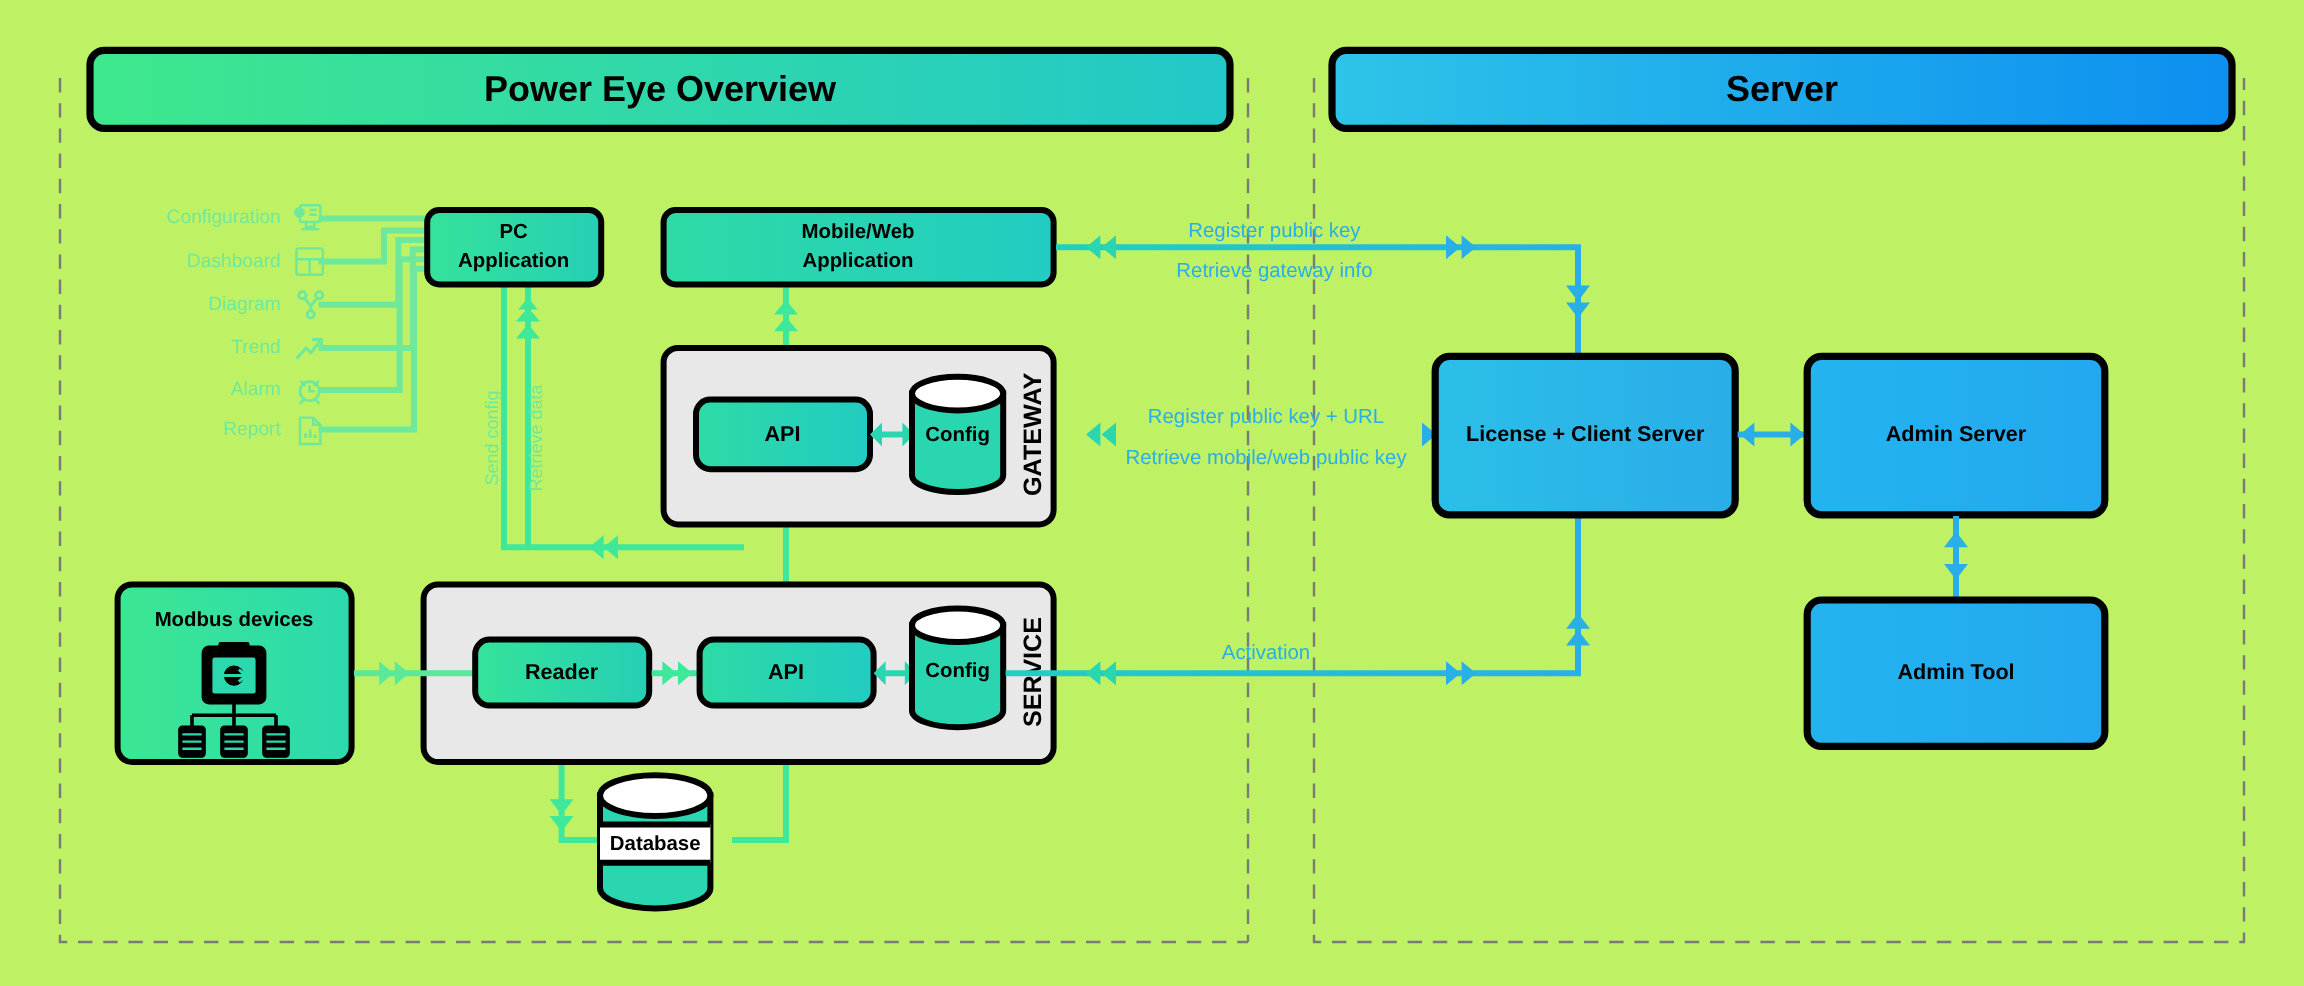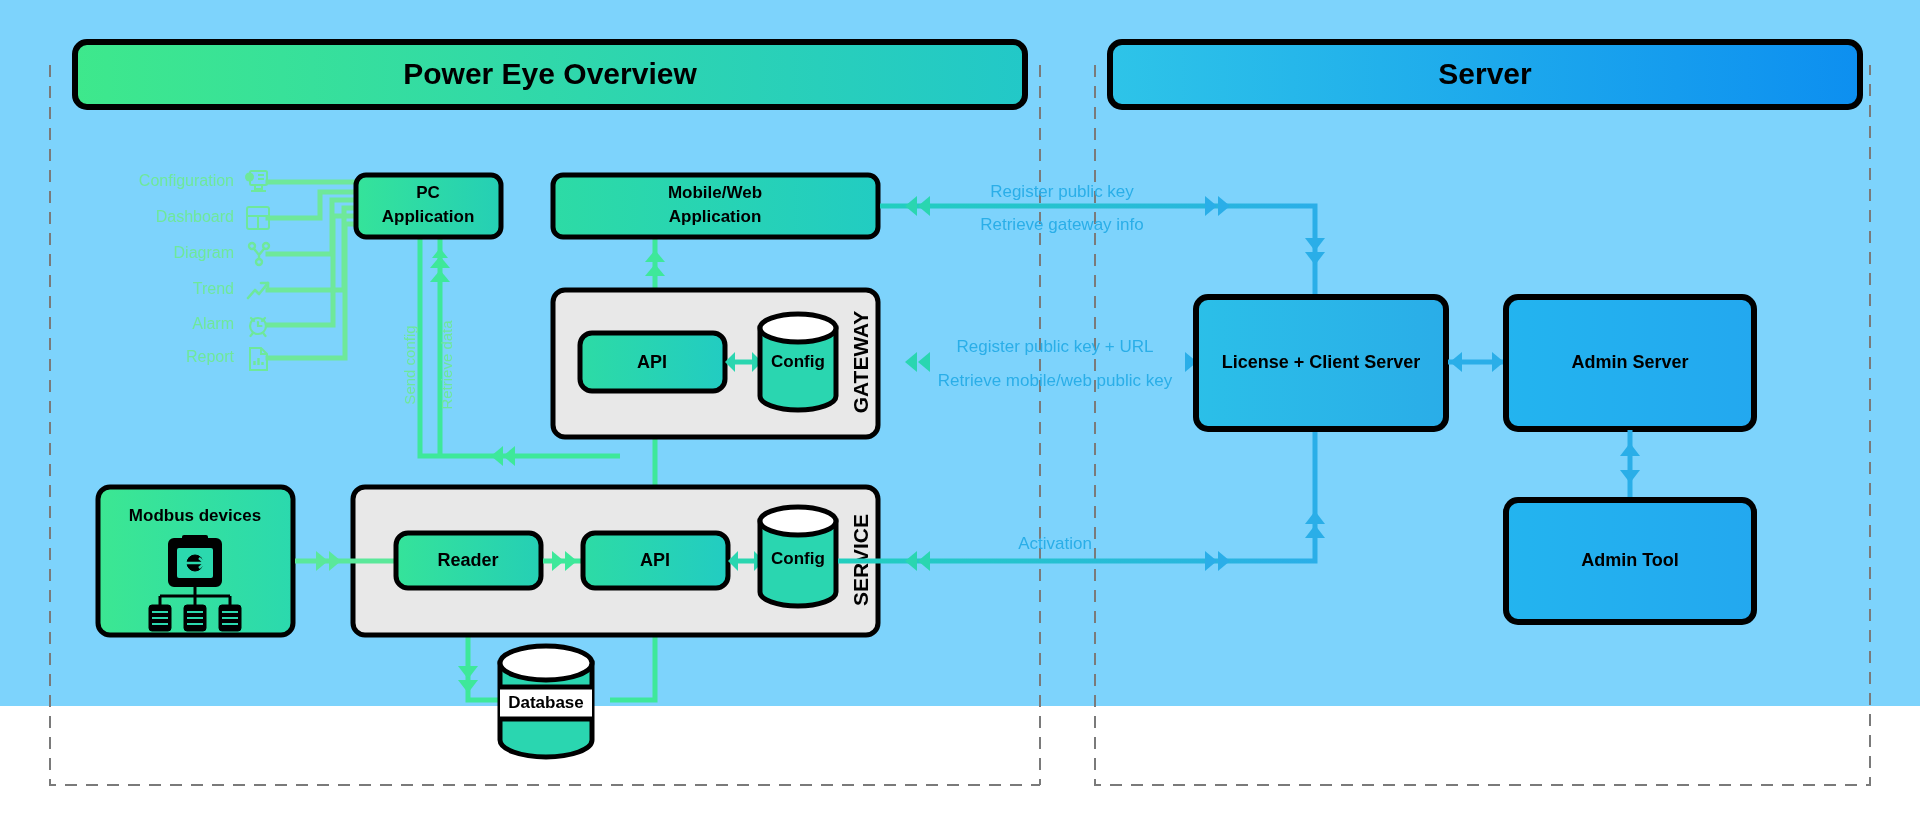--- a/index.html
+++ b/index.html
@@ -5,22 +5,22 @@
   html, body {
     margin: 0; padding: 0;
     background: #ffffff;
     width: 1920px; height: 822px;
     overflow: hidden;
     font-family: "Liberation Sans", sans-serif;
   }
   #stage {
     position: relative;
     width: 1920px;
-    height: 706px;
-    background: #7dd3fc;
+    height: 822px;
+    background: #bef264;
   }
   svg#canvas {
     position: absolute;
     top: 0; left: 0;
     width: 1920px;
     height: 822px;
   }
   .node-label {
     font-family: "Liberation Sans", sans-serif;
     font-weight: bold;

